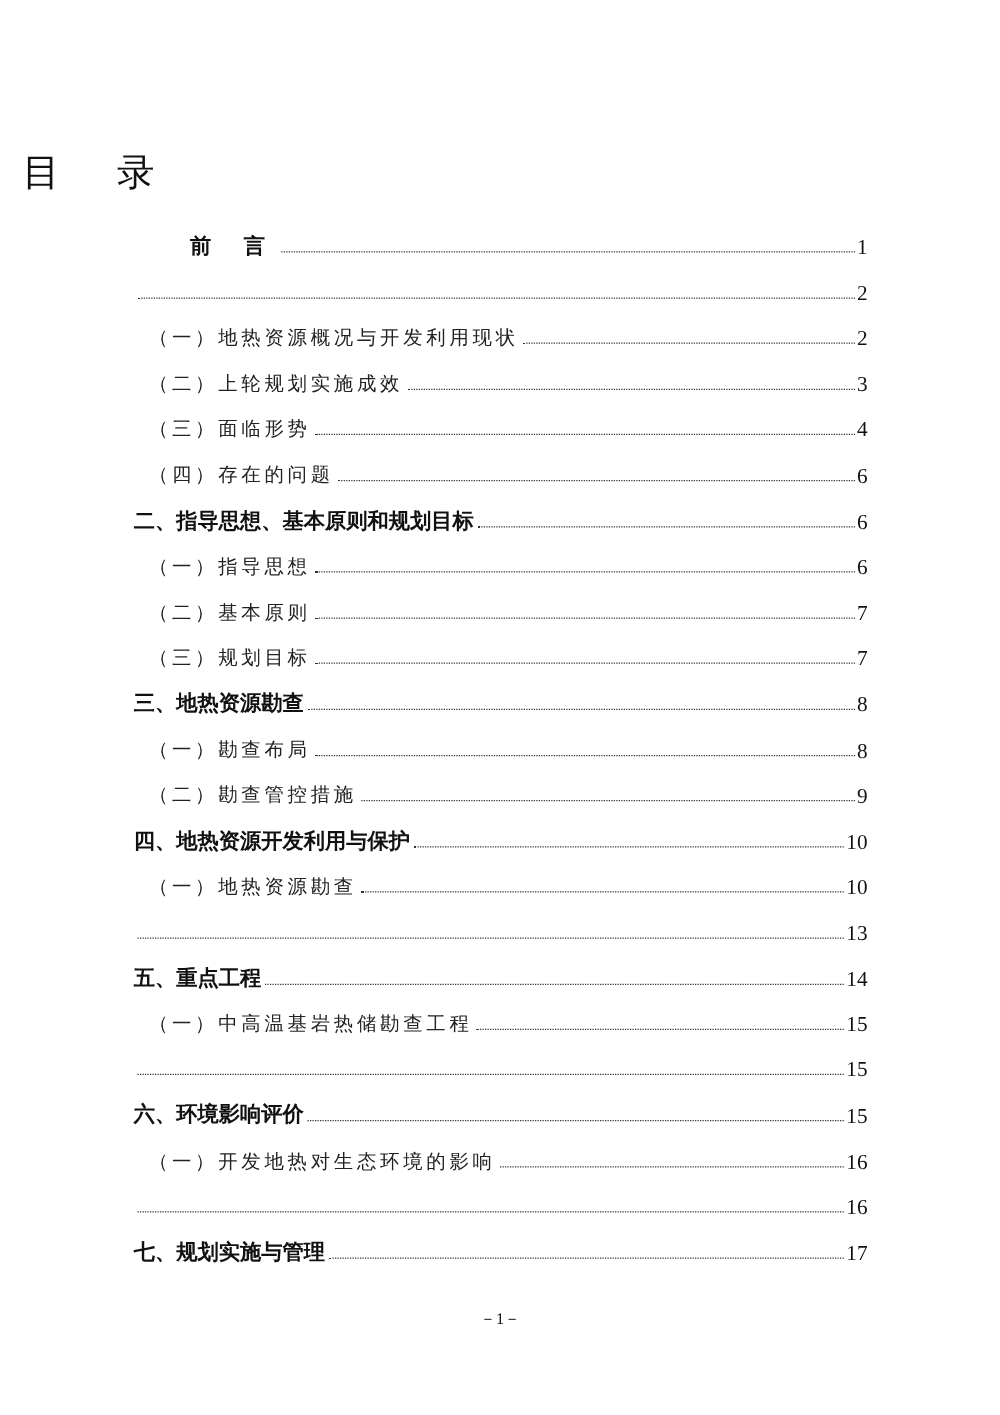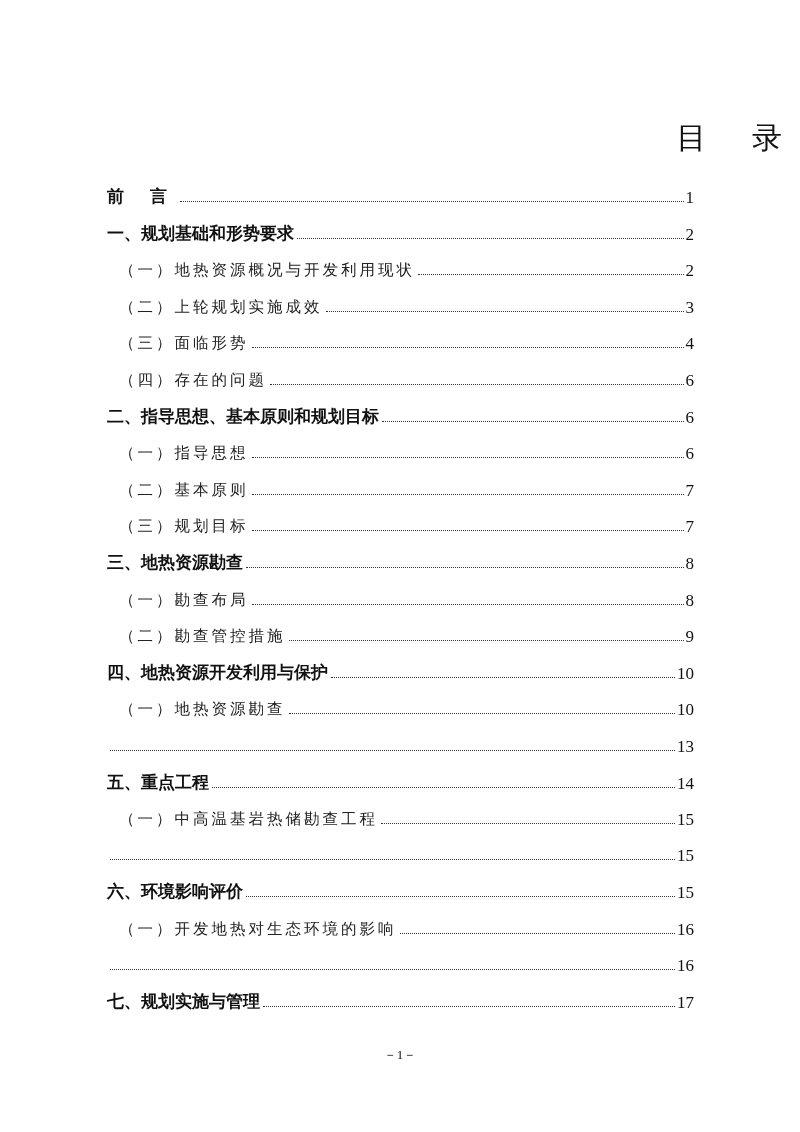--- a/index.html
+++ b/index.html
@@ -1,43 +1,42 @@
 <!DOCTYPE html>
 <html><head>
 <meta charset="utf-8">
 <style>
   html, body { margin:0; padding:0; background:#ffffff; }
   body { width:800px; height:1132px; position:relative; overflow:hidden;
          font-family: "DejaVu Serif", "Liberation Serif", serif; color:#111; }
-  .title { position:absolute; top:118px; left:0; width:800px; text-align:right;
+  .title { position:absolute; top:118px; left:0; width:800px; text-align:left;
            font-size:30px; letter-spacing:18px; font-weight:normal; padding-left:18px; box-sizing:border-box; }
   .toc { position:absolute; top:180px; left:107px; width:587px; }
   .row { position:absolute; left:0; width:587px; height:28px; display:flex; align-items:flex-end; }
   .row .label { white-space:nowrap; }
   .row.h1 .label { font-family:"DejaVu Sans","Liberation Sans",sans-serif; font-size:17px; font-weight:bold; }
   .row.h2 .label { font-size:15.5px; letter-spacing:3px; padding-left:12px; color:#222;font-family:Liberation Serif, serif; }
-  .row.front .label { font-family:"DejaVu Sans","Liberation Sans",sans-serif; font-size:17px; font-weight:bold; letter-spacing:10px; }
+  .row.front .label { font-family:"DejaVu Sans","Liberation Sans",sans-serif; font-size:17px; font-weight:bold; letter-spacing:10px;margin-left:45px; }
   .leader { flex:1; border-bottom:1.6px dotted #333; margin:0 2px 6px 3px; height:0; }
   .page { font-family:"Liberation Serif", serif; font-size:17px; min-width:8px; text-align:right; }
   .footer { position:absolute; top:1046px; left:0; width:800px; text-align:center;
             font-family:"Liberation Serif", serif; font-size:13px; }
 </style>
 </head>
 <body>
 
 <div class="title">目 录</div>
 
 <div class="toc">
   <div class="row front" style="top:0px">
     <span class="label">前 言</span>
     <span class="leader"></span>
     <span class="page">1</span>
   </div>
   <div class="row h1" style="top:37px">
-    <span class="label">一、规划基础和形势要求</span>
     <span class="leader"></span>
     <span class="page">2</span>
   </div>
   <div class="row h2" style="top:73px">
     <span class="label">（一）地热资源概况与开发利用现状</span>
     <span class="leader"></span>
     <span class="page">2</span>
   </div>
   <div class="row h2" style="top:110px">
     <span class="label">（二）上轮规划实施成效</span>

